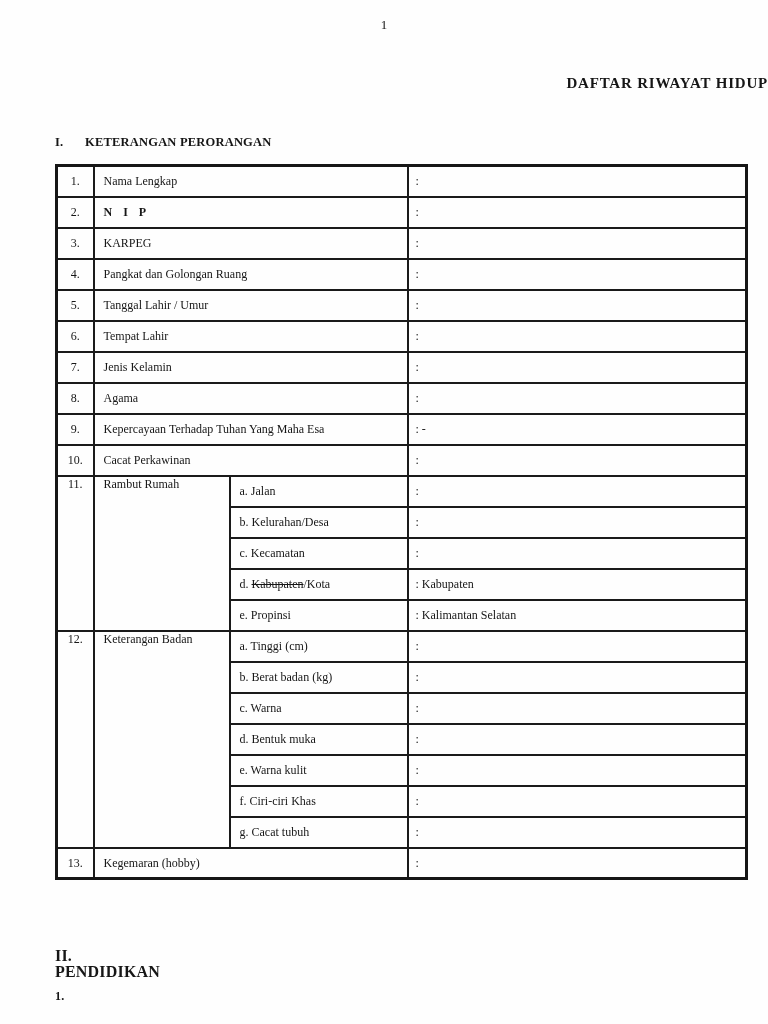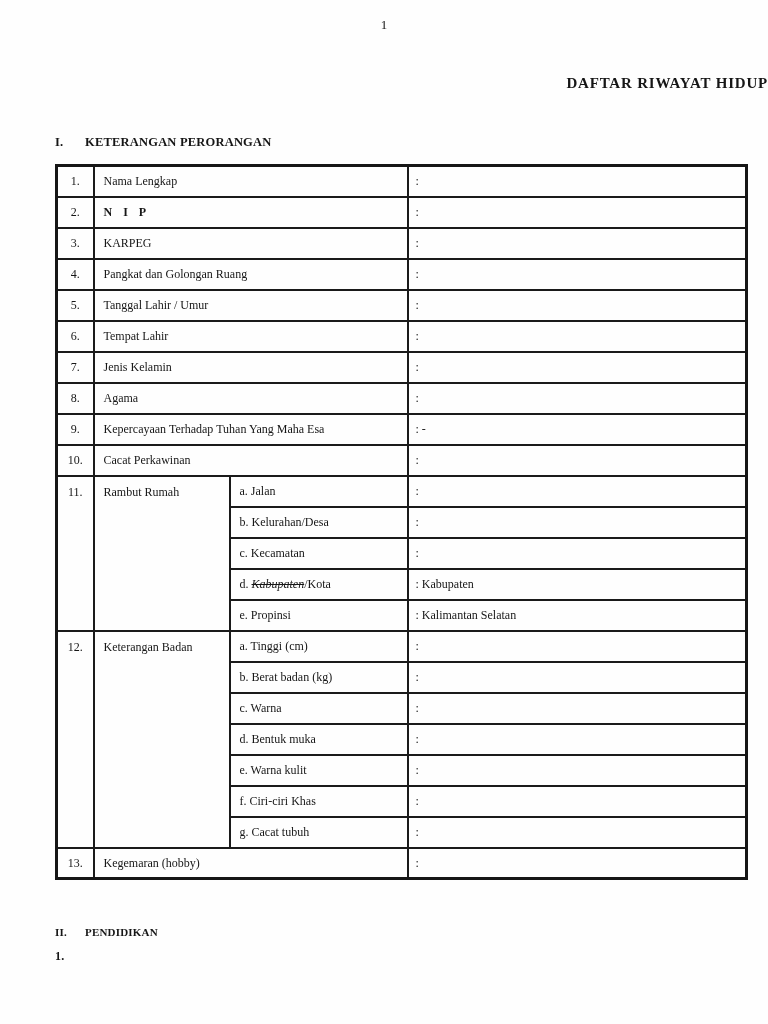--- a/index.html
+++ b/index.html
@@ -52,31 +52,32 @@
     vertical-align: middle;
     padding: 0 4px 0 9px;
     line-height: 14px;
     overflow: hidden;
     white-space: nowrap;
   }
   .form-table td.no {
     text-align: center;
     padding: 0 2px;
   }
-  .form-table td.main-label { vertical-align: top; padding-top: 8px; }
+  .form-table td.main-label { vertical-align: top; }
   .form-table td.value { padding-left: 7px; }
   .nip { letter-spacing: 4px; font-weight: bold; }
-  .struck { text-decoration: line-through; font-style: italic; }
+  .struck { text-decoration: line-through; }
   .section2-heading {
     display: flex;
-    margin: 44px 0 0 55px;
-    font-size: 11px;
+    margin: 68px 0 0 55px;
+    font-size: 16px;
     font-weight: bold;
     letter-spacing: 0.2px;
     line-height: 16px;
+    flex-direction: column;
   }
   .section2-heading .numeral { width: 30px; }
   .sub-heading {
     display: flex;
     margin: 9px 0 0 55px;
     font-size: 12px;
     font-weight: bold;
     letter-spacing: 0.2px;
     line-height: 15px;
   }

